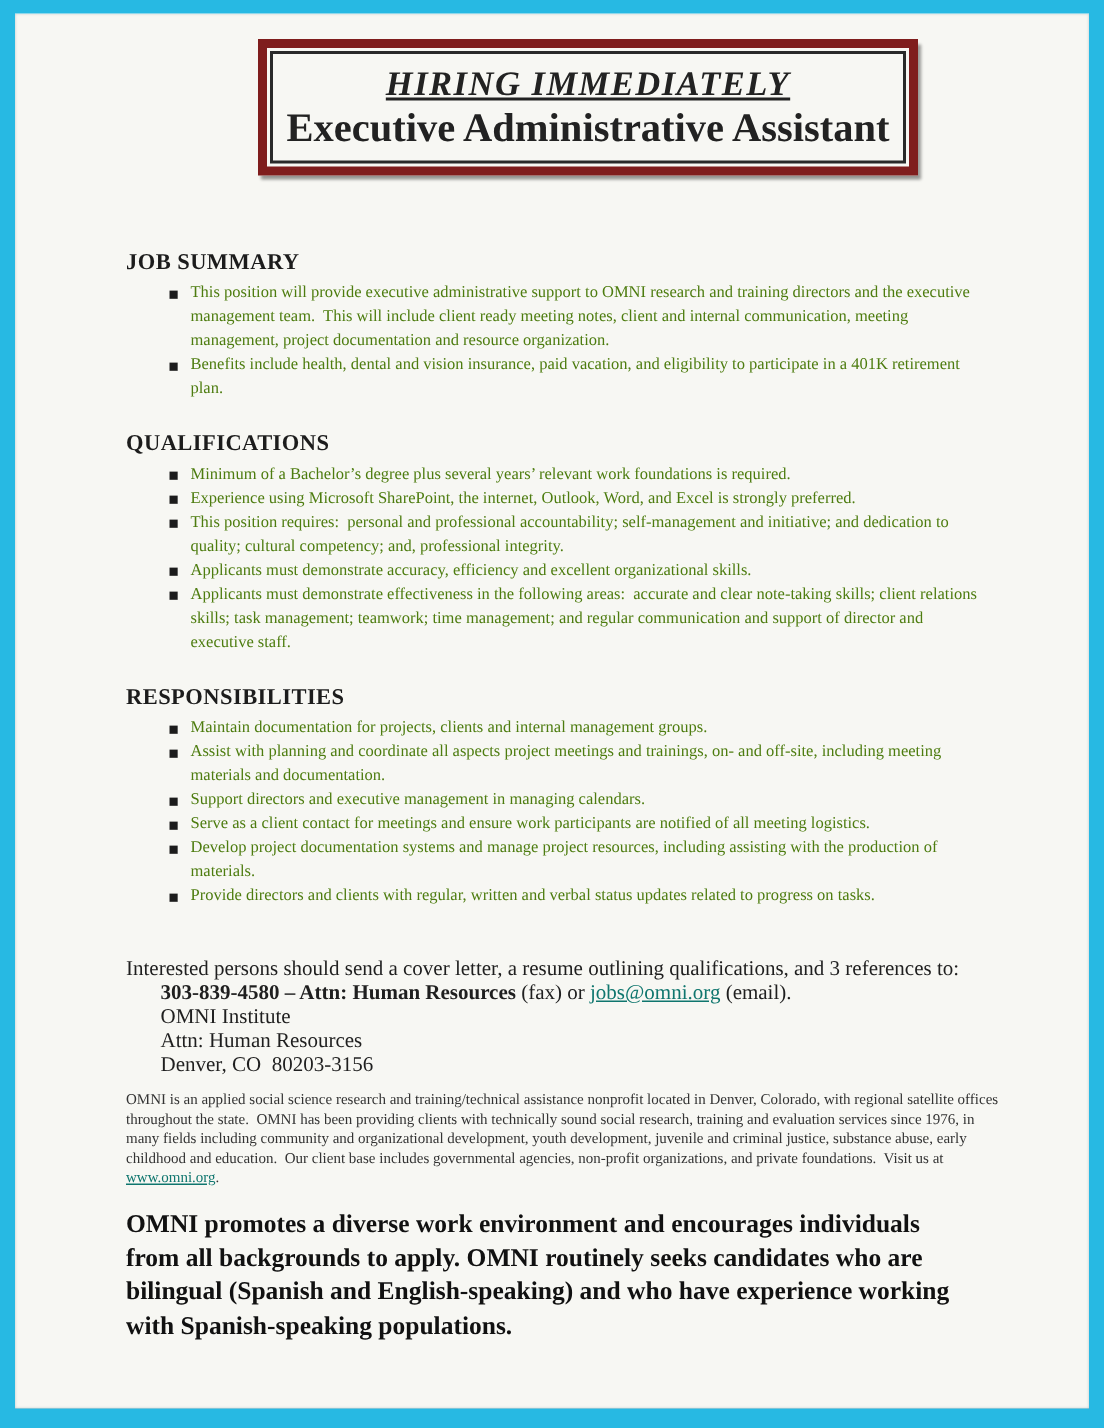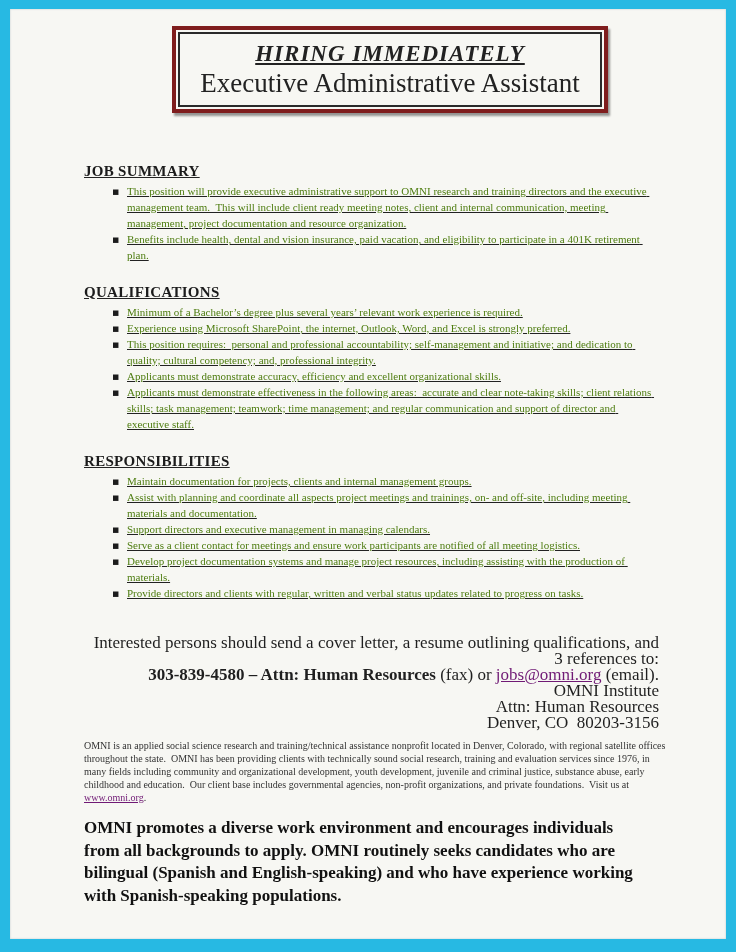--- a/index.html
+++ b/index.html
@@ -19,41 +19,41 @@
     box-sizing: border-box;
     background: #f7f7f3;
     width: 100%; height: 100%;
     overflow: hidden;
     box-shadow: inset 0 0 2px rgba(0,60,80,0.25);
   }
   
   .header-box {
     width: 424px;
     margin: 17px 0 0 162px;
-    border: 4px solid #7f1d1d;
+    border: 6px solid #7f1d1d;
     padding: 2px;
     background: #f7f7f3;
     box-shadow: 2px 3px 2px rgba(0,0,0,0.40);
   }
   .header-inner {
     border: 2px solid #2a2a2a;
     padding: 7px 6px 6px 6px;
     text-align: center;
   }
   .h-line1 {
     font-size: 23px; font-weight: bold; font-style: italic;
     text-decoration: underline; letter-spacing: 1px;
   }
-  .h-line2 { font-size: 27px; font-weight: normal; margin-top: 1px; }
+  .h-line2 { font-size: 27px; font-weight: bold; margin-top: 1px; }
   .h-line3 { font-size: 14px; margin-top: 2px; }
 
   
   .content { padding: 0 67px 0 74px; }
 
-  section.doc-section { margin-bottom: 21px; text-decoration: underline; }
+  section.doc-section { margin-bottom: 21px; }
   section.doc-section:first-of-type { margin-top: 50px; }
   .section-title {
     font-size: 15px; font-weight: bold; letter-spacing: 0.3px;
     margin: 0 0 3px 0; color: #1c1c1c;
   }
   ul.bullets { margin: 0; padding: 0; list-style: none; }
   ul.bullets li {
     position: relative;
     padding-left: 43px;
     font-size: 11px; line-height: 16px;
@@ -61,24 +61,24 @@
   }
   ul.bullets li::before {
     content: "▪";
     position: absolute; left: 28px; top: 1px;
     font-size: 11px; color: #1c1c1c;
     font-family: "DejaVu Sans", sans-serif;
   }
   .pre { white-space: pre-wrap; }
 
   
-  .contact { margin-top: 34px; font-size: 17px; line-height: 16px; color: #1f1f1f; text-align: right; }
+  .contact { margin-top: 34px; font-size: 14px; line-height: 16px; color: #1f1f1f; }
   .contact p { margin: 0; }
   .contact .indented { margin-left: 23px; }
-  a.link { color: #701a75; text-decoration: underline; cursor: pointer; }
+  a.link { color: #0f766e; text-decoration: underline; cursor: pointer; }
 
   
   .about {
     margin: 8px 0 4px 0;
     font-size: 10px; line-height: 13px;
     color: #333;
     width: 590px;
   }
 
   
@@ -108,21 +108,21 @@
         <h2 class="section-title">JOB SUMMARY</h2>
         <ul class="bullets">
           <li><span class="pre">This position will provide executive administrative support to OMNI research and training directors and the executive management team.  This will include client ready meeting notes, client and internal communication, meeting management, project documentation and resource organization.</span></li>
           <li><span class="pre">Benefits include health, dental and vision insurance, paid vacation, and eligibility to participate in a 401K retirement plan.</span></li>
         </ul>
       </section>
 
       <section class="doc-section">
         <h2 class="section-title">QUALIFICATIONS</h2>
         <ul class="bullets">
-          <li><span class="pre">Minimum of a Bachelor’s degree plus several years’ relevant work experience is required.</span></li>
+          <li><span class="pre">Minimum of a Bachelor’s degree plus several years’ relevant work foundations is required.</span></li>
           <li><span class="pre">Experience using Microsoft SharePoint, the internet, Outlook, Word, and Excel is strongly preferred.</span></li>
           <li><span class="pre">This position requires:  personal and professional accountability; self-management and initiative; and dedication to quality; cultural competency; and, professional integrity.</span></li>
           <li><span class="pre">Applicants must demonstrate accuracy, efficiency and excellent organizational skills.</span></li>
           <li><span class="pre">Applicants must demonstrate effectiveness in the following areas:  accurate and clear note-taking skills; client relations skills; task management; teamwork; time management; and regular communication and support of director and executive staff.</span></li>
         </ul>
       </section>
 
       <section class="doc-section">
         <h2 class="section-title">RESPONSIBILITIES</h2>
         <ul class="bullets">

